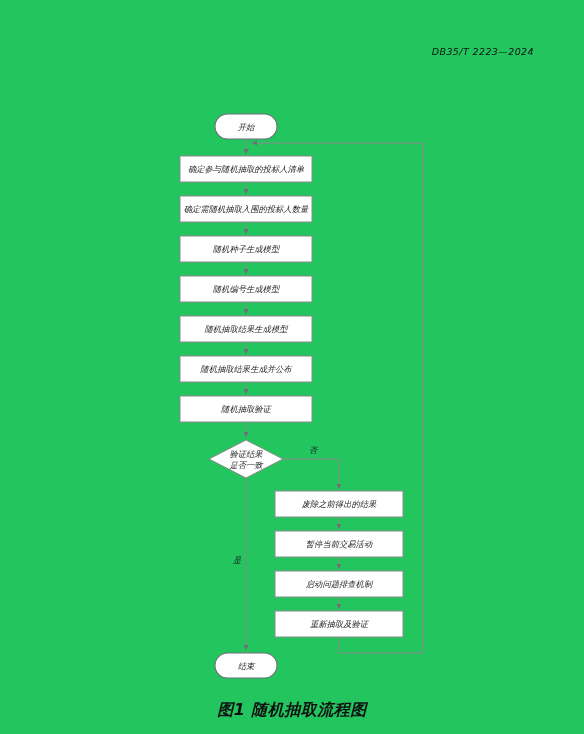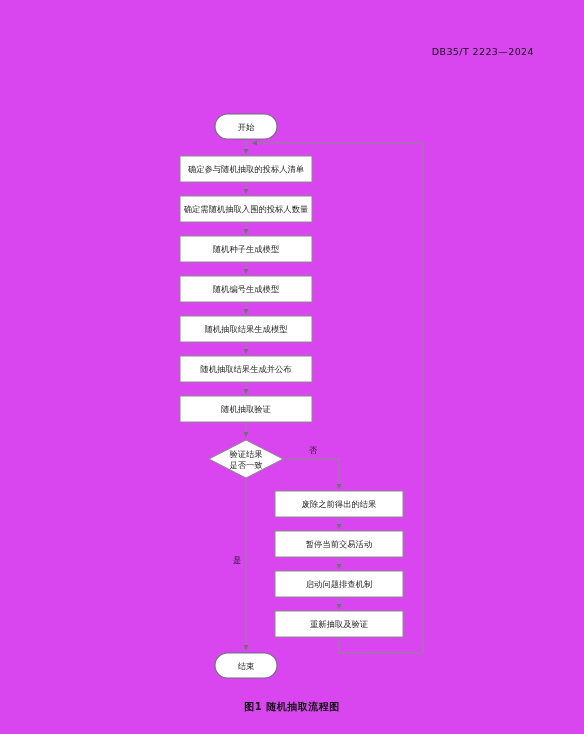--- a/index.html
+++ b/index.html
@@ -11,21 +11,22 @@
     width: 584px;
     height: 734px;
     position: relative;
     font-family: "DejaVu Sans", "Liberation Sans", sans-serif;
     color: #1a1a1a;
     overflow: hidden;
   }
   .page {
     position: absolute;
     inset: 0;
-    background: #d946ef;
+    background: #22c55e;
+    font-style: italic;
   }
   .doc-header {
     position: absolute;
     top: 46px;
     right: 50px;
     font-size: 9.5px;
     letter-spacing: 0.4px;
     color: #111;
     white-space: nowrap;
     font-family: "DejaVu Sans", "Liberation Sans", sans-serif;
@@ -70,21 +71,21 @@
     stroke: #8a8a8a;
     stroke-width: 1;
     fill: none;
   }
   .figure-caption {
     position: absolute;
     top: 700px;
     left: 0;
     width: 584px;
     text-align: center;
-    font-size: 10px;
+    font-size: 16px;
     font-weight: bold;
     color: #111;
     font-family: "DejaVu Sans", "Liberation Sans", sans-serif;
     letter-spacing: 0.5px;
   }
 </style>
 </head>
 <body>
 
 <div class="page">

